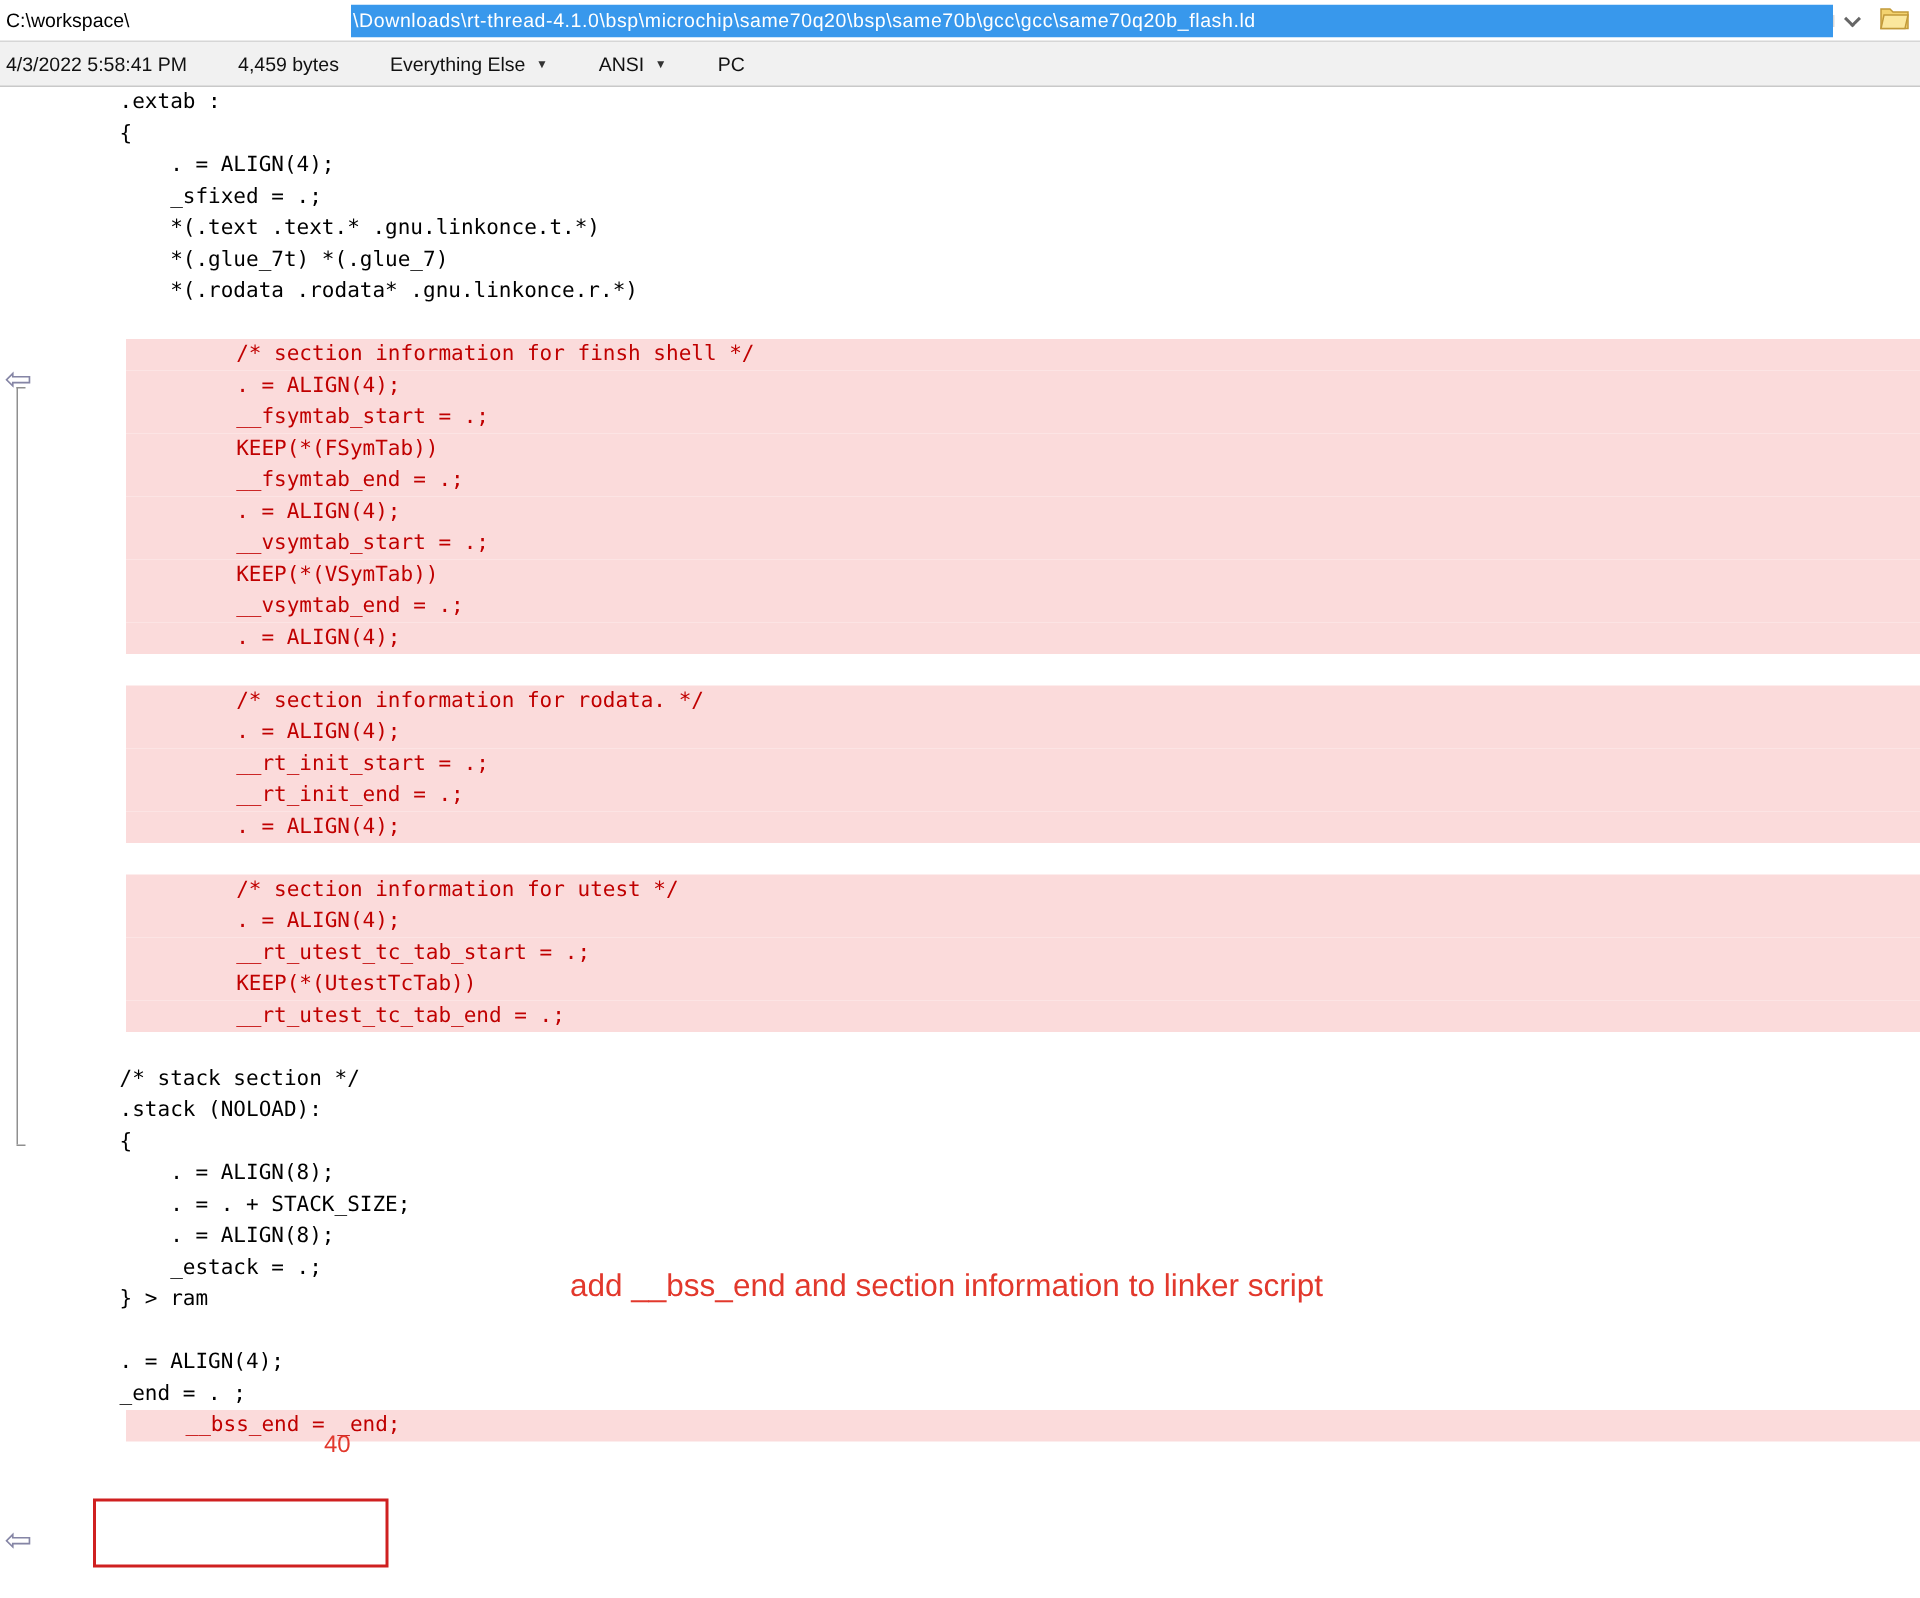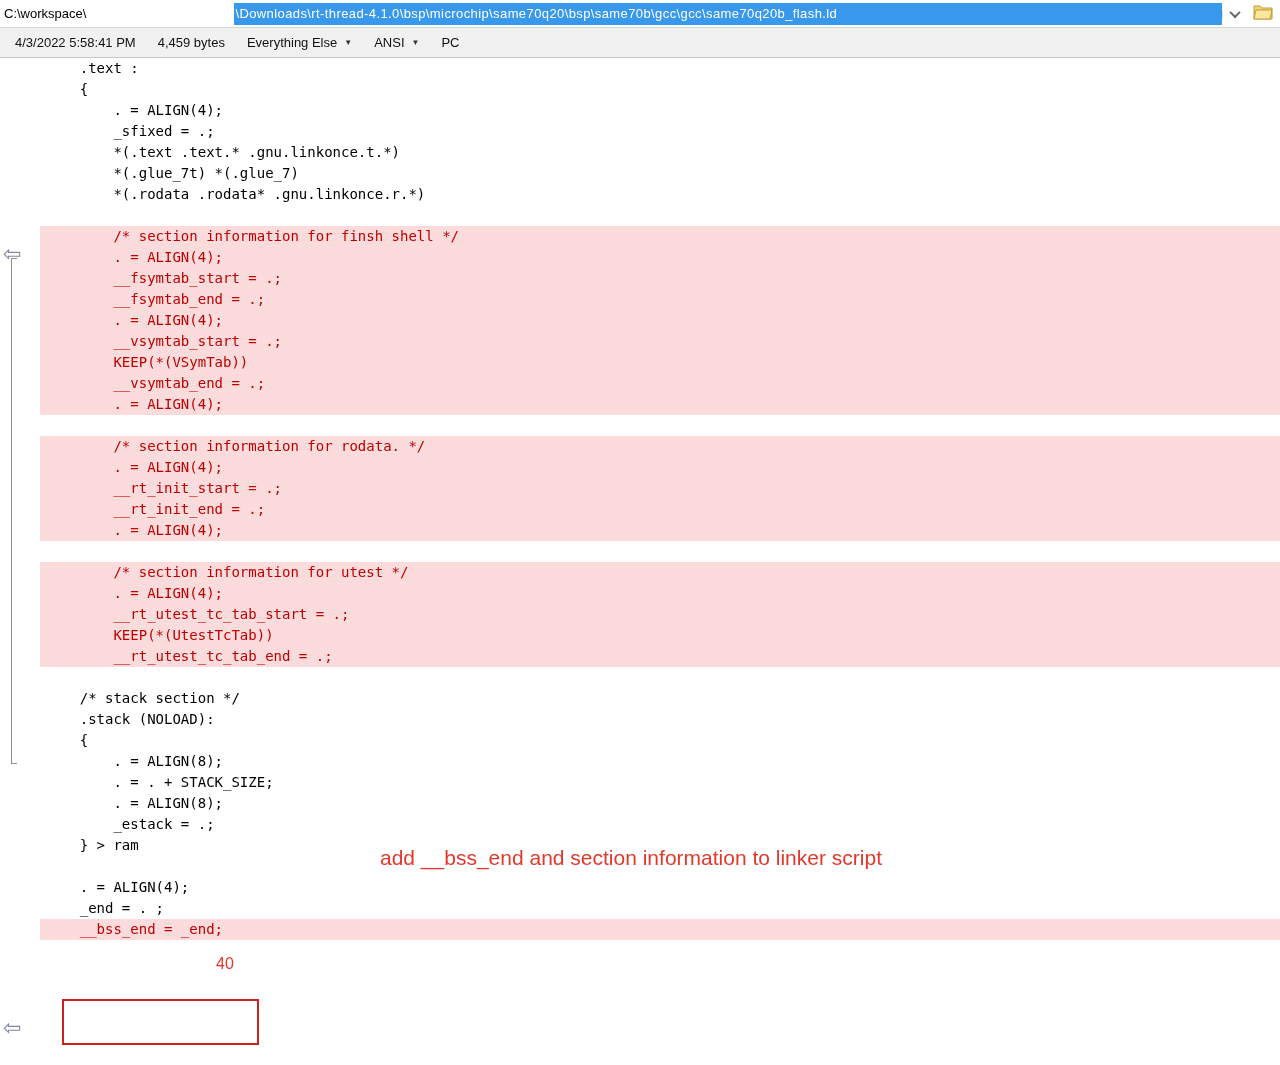--- a/index.html
+++ b/index.html
@@ -33,34 +33,34 @@
     width:8px; height:8px; border-right:2px solid #666; border-bottom:2px solid #666;
     transform:rotate(45deg) translate(-1px,-1px);
   }
   .browse-btn {
     width:34px; display:flex; align-items:center; justify-content:center;
     background:#fff; cursor:pointer;
   }
   
   .info-bar {
     height:30px; background:#f1f1f1; border-bottom:1px solid #c9c9c9;
-    display:flex; align-items:center; padding-left:15px; gap:0;
+    display:flex; align-items:center; padding-left:4px; gap:12px;
     font-size:13px; color:#111;
   }
   .info-item { margin-right:22px; display:flex; align-items:center; }
   .dd-arrow { font-size:8px; color:#333; margin-left:7px; }
   
   .editor { position:relative; display:flex; height:1007px; background:#fff; overflow:hidden; }
   .gutter { width:40px; flex:0 0 40px; background:#fff; position:relative; }
   .code { flex:1; padding-top:0; }
   .code-line {
     height:21px; line-height:21px; white-space:pre; padding-left:6px;
     font-family:"DejaVu Sans Mono", monospace; font-size:14px; color:#000;
   }
-  .code-line.hl { background:var(--highlight-bg,#fbdbdb); color:var(--highlight-text,#c00000); }
+  .code-line.hl { background:var(--highlight-bg,#fbdbdb); color:var(--highlight-text,#c00000);margin-left:44px; }
   .caret { display:inline-block; width:2px; height:16px; background:#000; margin-left:2px; vertical-align:text-bottom; }
   
   .ov { position:absolute; z-index:5; }
   .diff-arrow { font-size:22px; line-height:22px; color:#8585a5; cursor:pointer; font-family:"DejaVu Sans", sans-serif; }
   .bracket-line { width:1px; background:#8f8f8f; }
   .bracket-tick { height:1px; background:#8f8f8f; }
   .note-text {
     font-size:21px; line-height:26px; color:var(--annotation,#e2382c);
     font-family:"Liberation Sans", sans-serif; white-space:nowrap;
   }
@@ -103,31 +103,32 @@
       <span class="dd-arrow">▼</span>
     </span>
     <span class="info-item">
       <span>PC</span>
     </span>
   </div>
 
   <div class="editor">
     <div class="gutter"></div>
     <div id="code" class="code">
-        <div class="code-line"><span>    .text :</span></div>
+        <div class="code-line"><span>    .extab :</span></div>
         <div class="code-line"><span>    {</span></div>
         <div class="code-line"><span>        . = ALIGN(4);</span></div>
         <div class="code-line"><span>        _sfixed = .;</span></div>
         <div class="code-line"><span>        *(.text .text.* .gnu.linkonce.t.*)</span></div>
         <div class="code-line"><span>        *(.glue_7t) *(.glue_7)</span></div>
         <div class="code-line"><span>        *(.rodata .rodata* .gnu.linkonce.r.*)</span></div>
         <div class="code-line"><span></span></div>
         <div class="code-line hl"><span>        /* section information for finsh shell */</span></div>
         <div class="code-line hl"><span>        . = ALIGN(4);</span></div>
         <div class="code-line hl"><span>        __fsymtab_start = .;</span></div>
+        <div class="code-line hl"><span>        KEEP(*(FSymTab))</span></div>
         <div class="code-line hl"><span>        __fsymtab_end = .;</span></div>
         <div class="code-line hl"><span>        . = ALIGN(4);</span></div>
         <div class="code-line hl"><span>        __vsymtab_start = .;</span></div>
         <div class="code-line hl"><span>        KEEP(*(VSymTab))</span></div>
         <div class="code-line hl"><span>        __vsymtab_end = .;</span></div>
         <div class="code-line hl"><span>        . = ALIGN(4);</span></div>
         <div class="code-line"><span></span></div>
         <div class="code-line hl"><span>        /* section information for rodata. */</span></div>
         <div class="code-line hl"><span>        . = ALIGN(4);</span></div>
         <div class="code-line hl"><span>        __rt_init_start = .;</span></div>

